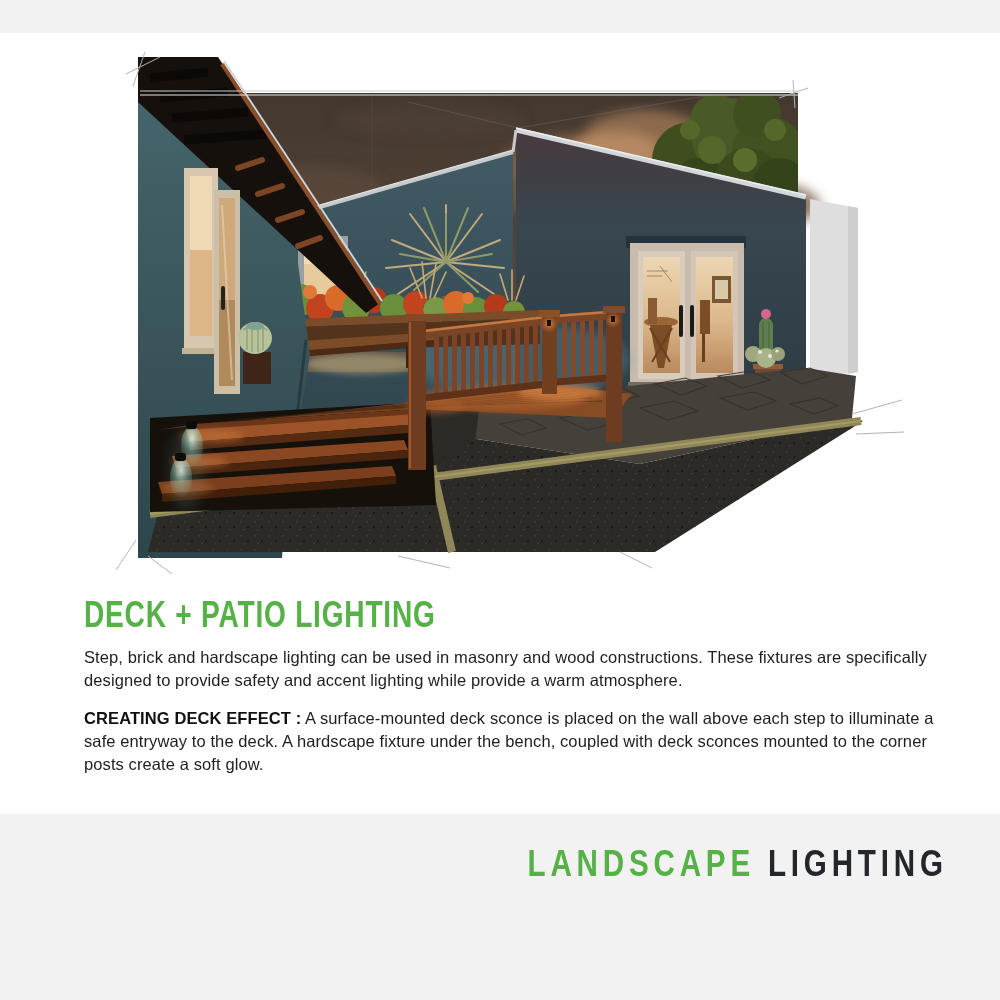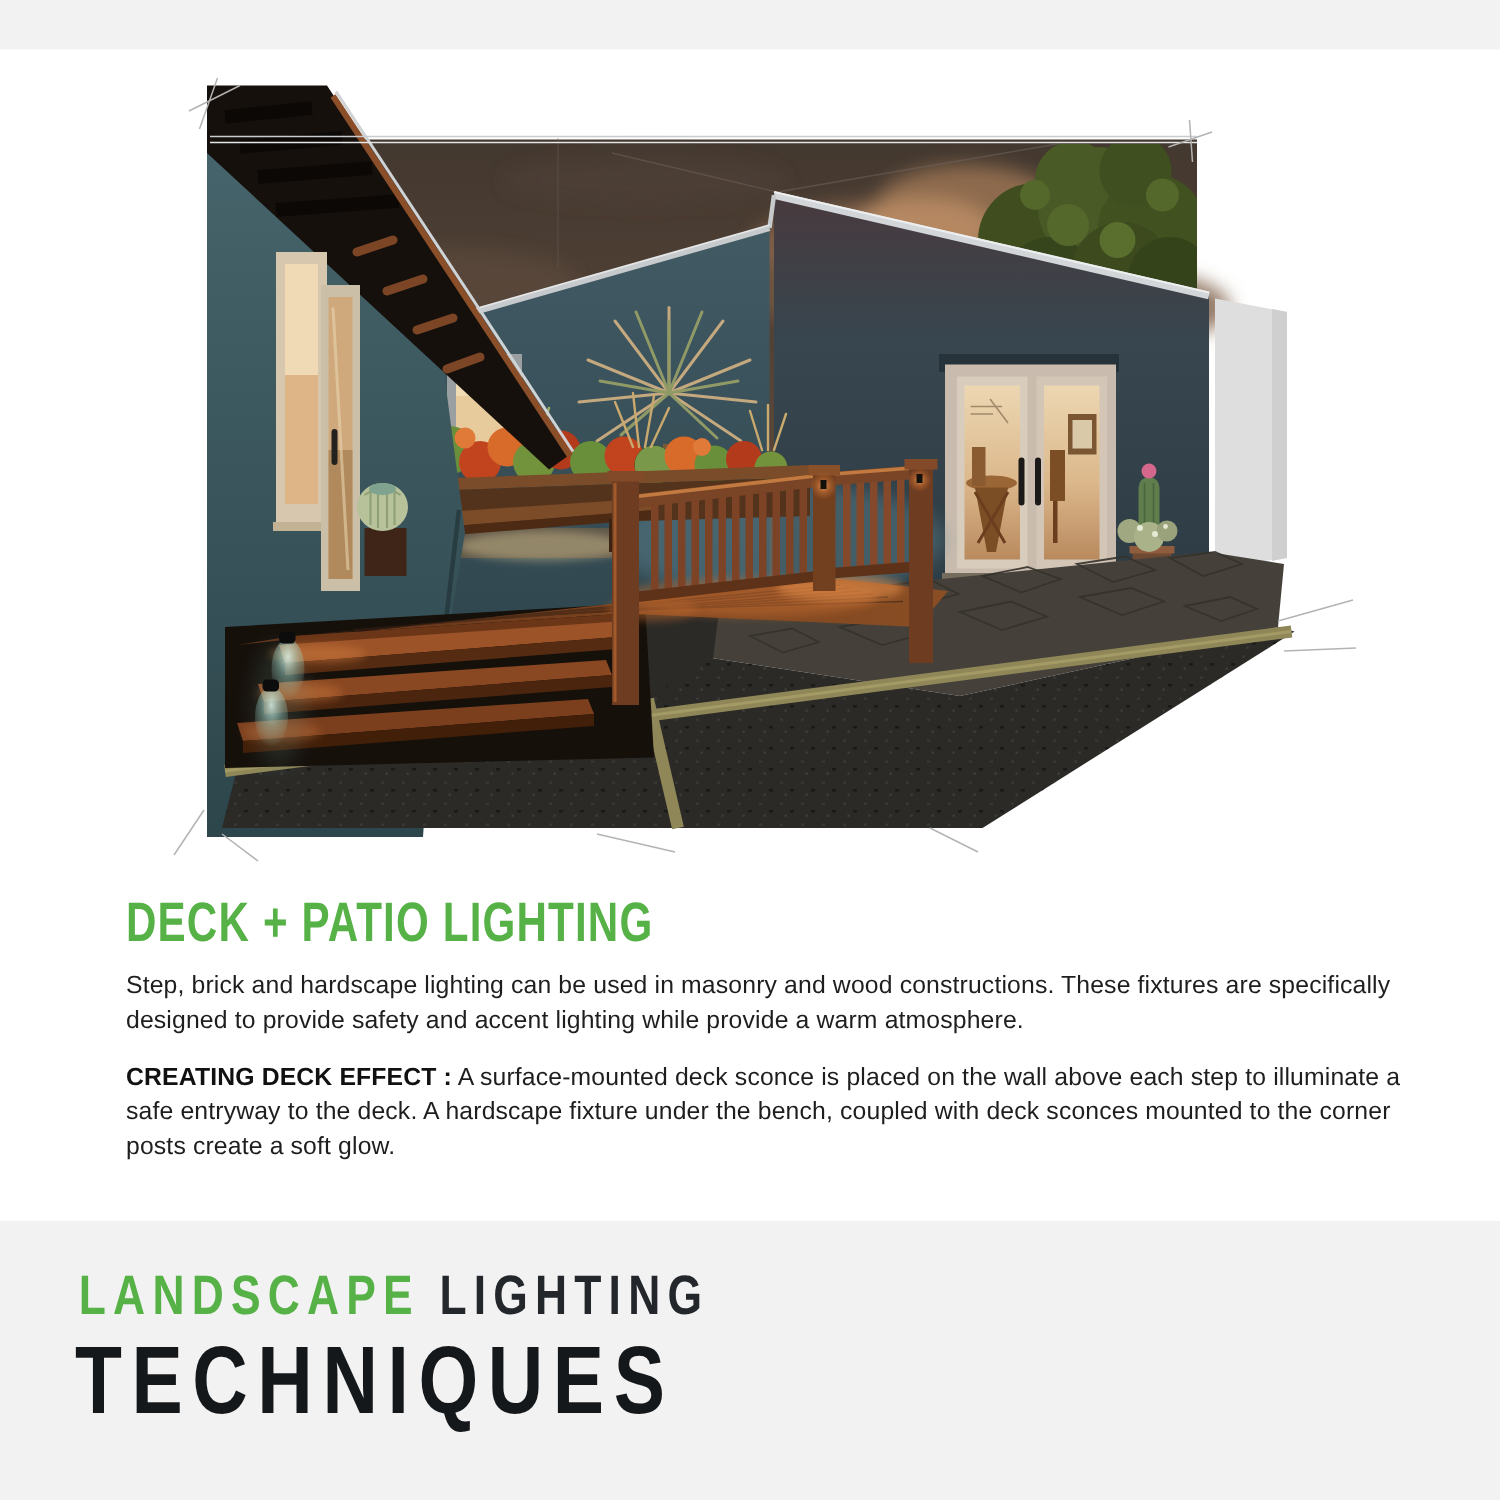--- a/index.html
+++ b/index.html
@@ -13,21 +13,21 @@
   .hero{position:absolute;left:0;top:0;width:1000px;height:600px;}
   .content{position:absolute;left:84px;top:596px;width:852px;}
   .headline{
     display:inline-block;color:var(--green,#56b146);
     font-size:37px;font-weight:700;letter-spacing:1px;line-height:1;
     transform:scaleX(.76);transform-origin:left center;white-space:nowrap;
     margin:0 0 13px 0;
   }
   .para{font-size:16.5px;line-height:23px;color:#1e1e1e;margin:0 0 15px 0;letter-spacing:.1px;}
   .para b{font-weight:700;color:#111;}
-  .footer{position:absolute;left:0;top:814px;width:1000px;height:186px;background:var(--bar,#f2f2f2);text-align:left;}
+  .footer{position:absolute;left:0;top:814px;width:1000px;height:186px;background:var(--bar,#f2f2f2);text-align:right;}
   .brandline{margin-top:31px;line-height:1;white-space:nowrap;}
   .brandline .inner{display:inline-block;transform:scaleX(.8);transform-origin:center;
     font-size:37px;font-weight:600;letter-spacing:6px;}
   .brandline .green{color:var(--green,#56b146);}
   .brandline .dark{color:#23272b;}
   .bigline{margin-top:6px;line-height:1;white-space:nowrap;}
   .bigline .inner{display:inline-block;transform:scaleX(.8);transform-origin:center;
     font-size:64px;font-weight:700;letter-spacing:8px;color:#15181b;}
 </style>
 </head>
@@ -457,16 +457,13 @@
 <div class="content">
   <h1 class="headline">DECK + PATIO LIGHTING</h1>
   <p class="para">Step, brick and hardscape lighting can be used in masonry and wood constructions. These fixtures are specifically designed to provide safety and accent lighting while provide a warm atmosphere.</p>
   <p class="para"><b>CREATING DECK EFFECT :</b> <span>A surface-mounted deck sconce is placed on the wall above each step to illuminate a safe entryway to the deck. A hardscape fixture under the bench, coupled with deck sconces mounted to the corner posts create a soft glow.</span></p>
 </div>
 
 <div class="footer">
   <div class="brandline">
     <span class="inner"><span class="green">LANDSCAPE</span><span> </span><span class="dark">LIGHTING</span></span>
   </div>
-  <div class="bigline">
-    <span class="inner">TECHNIQUES</span>
-  </div>
 </div>
 
 </body></html>

